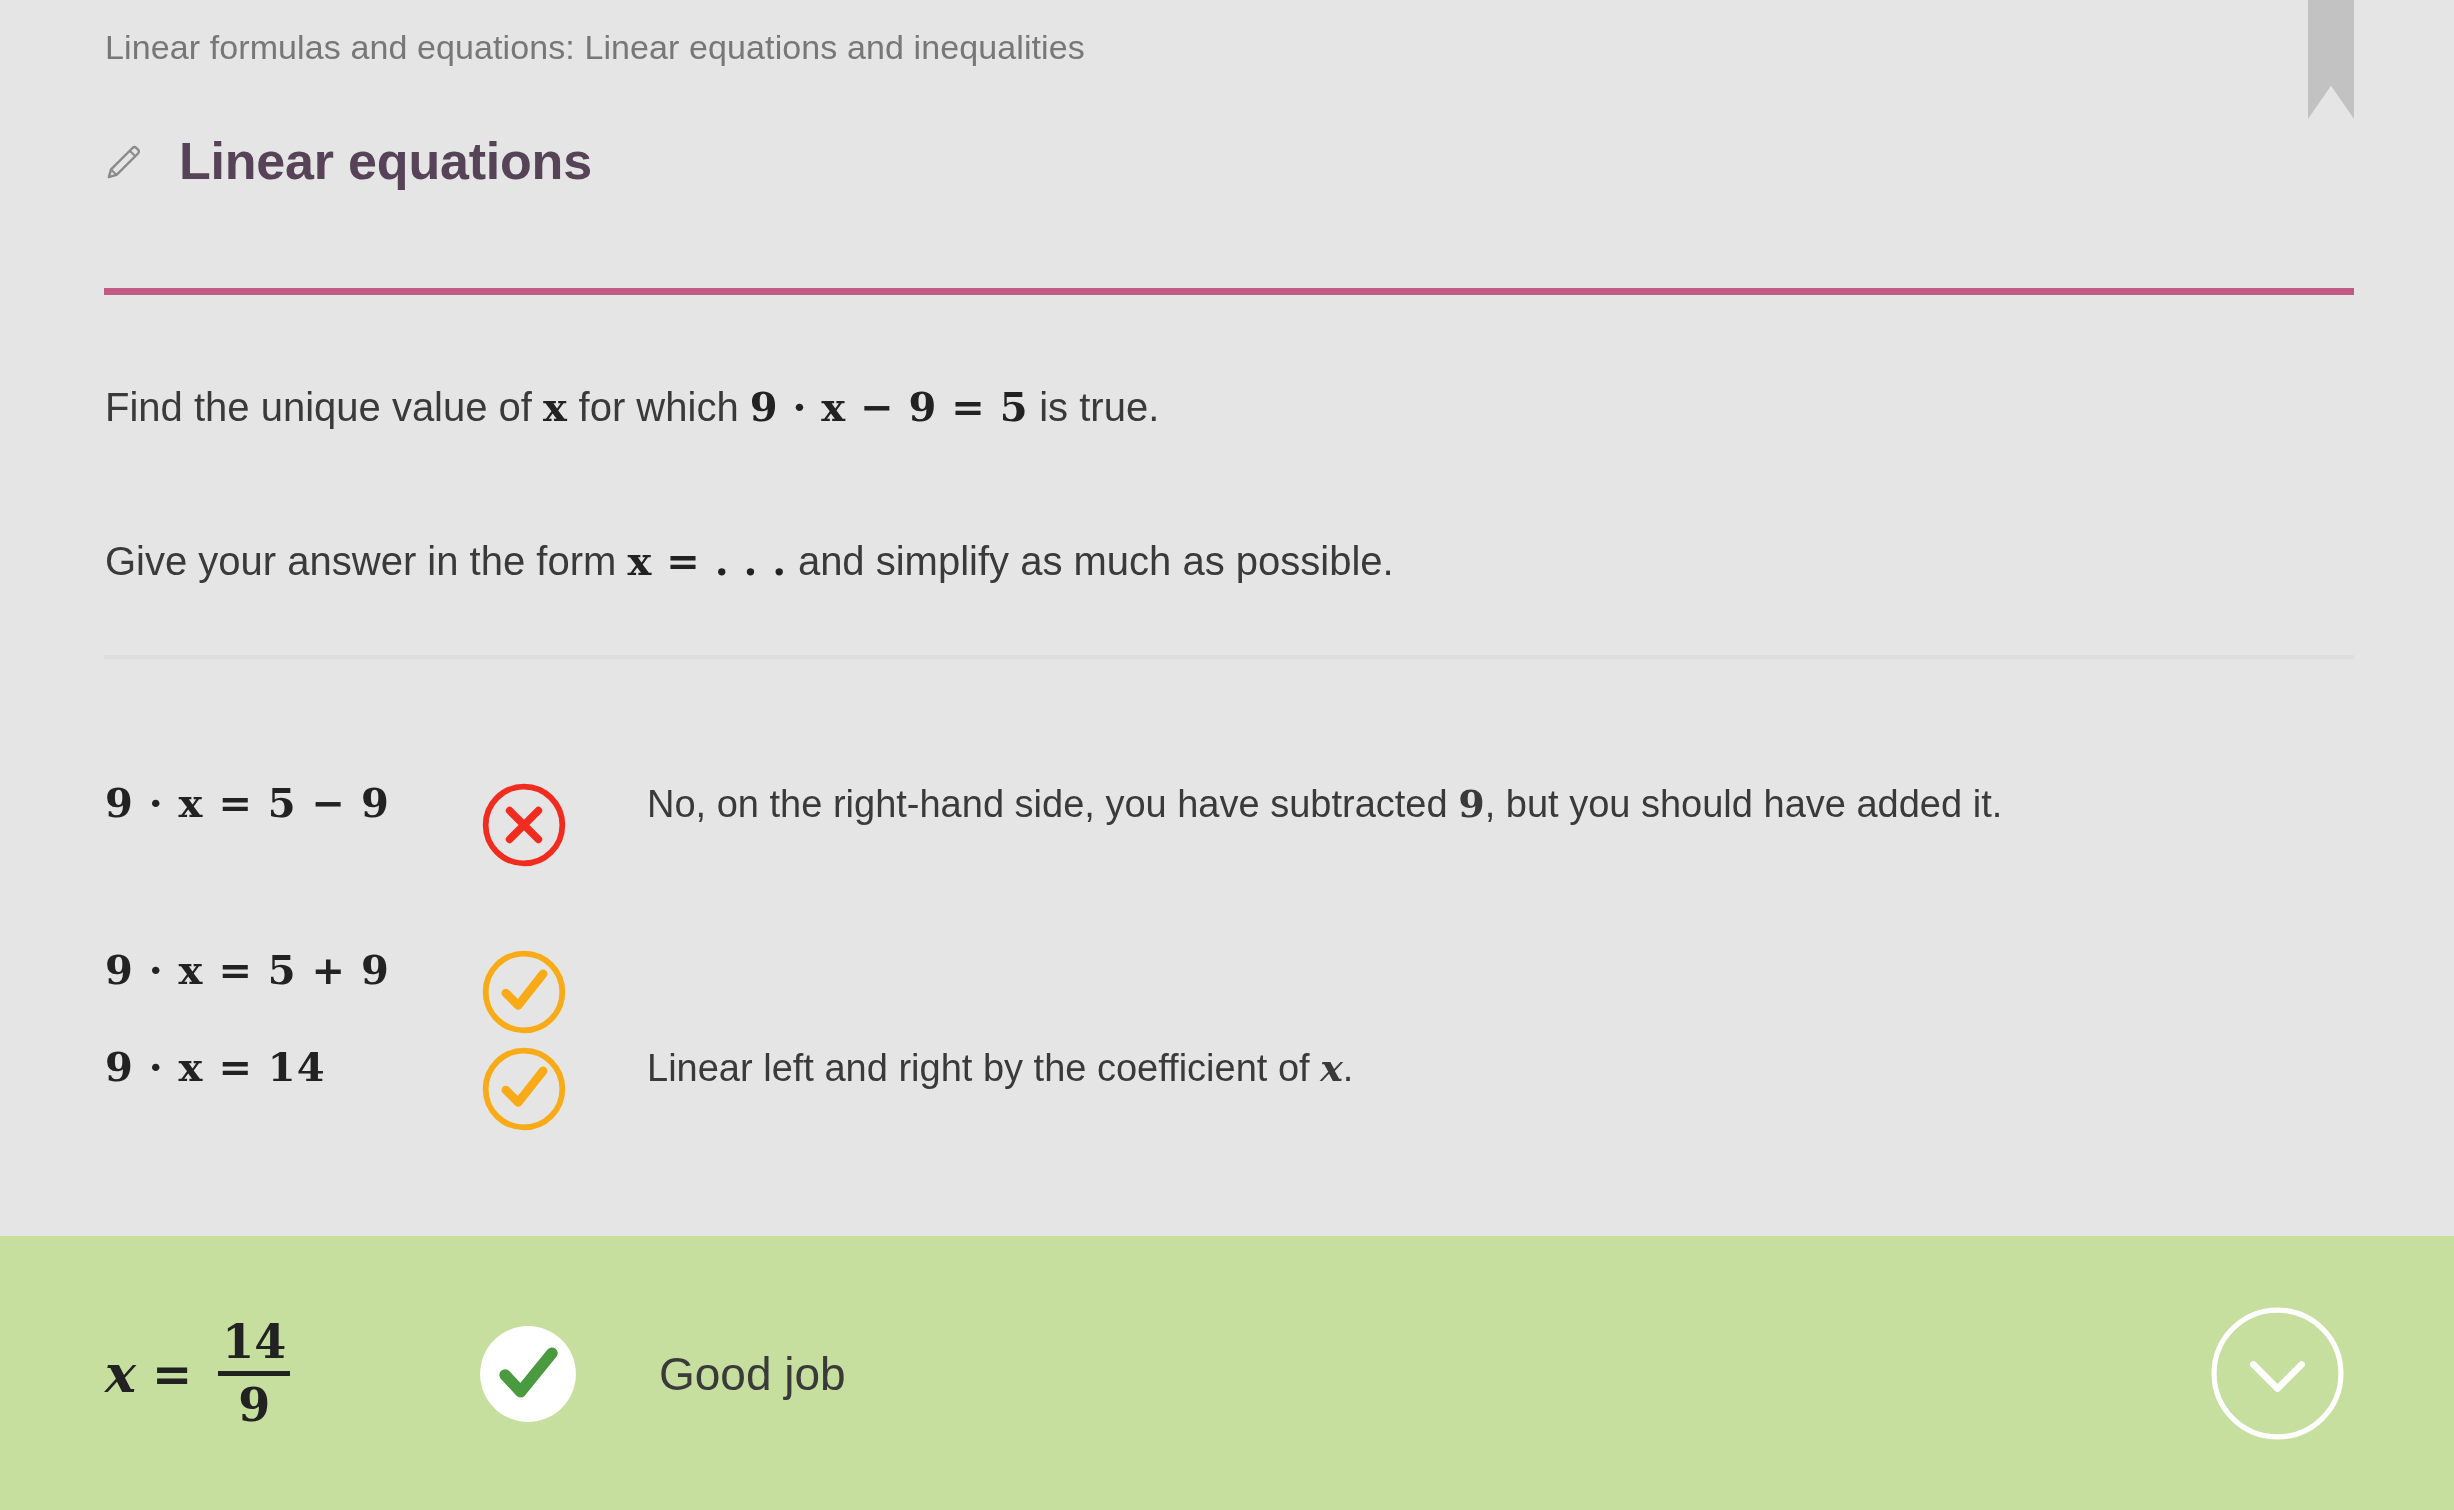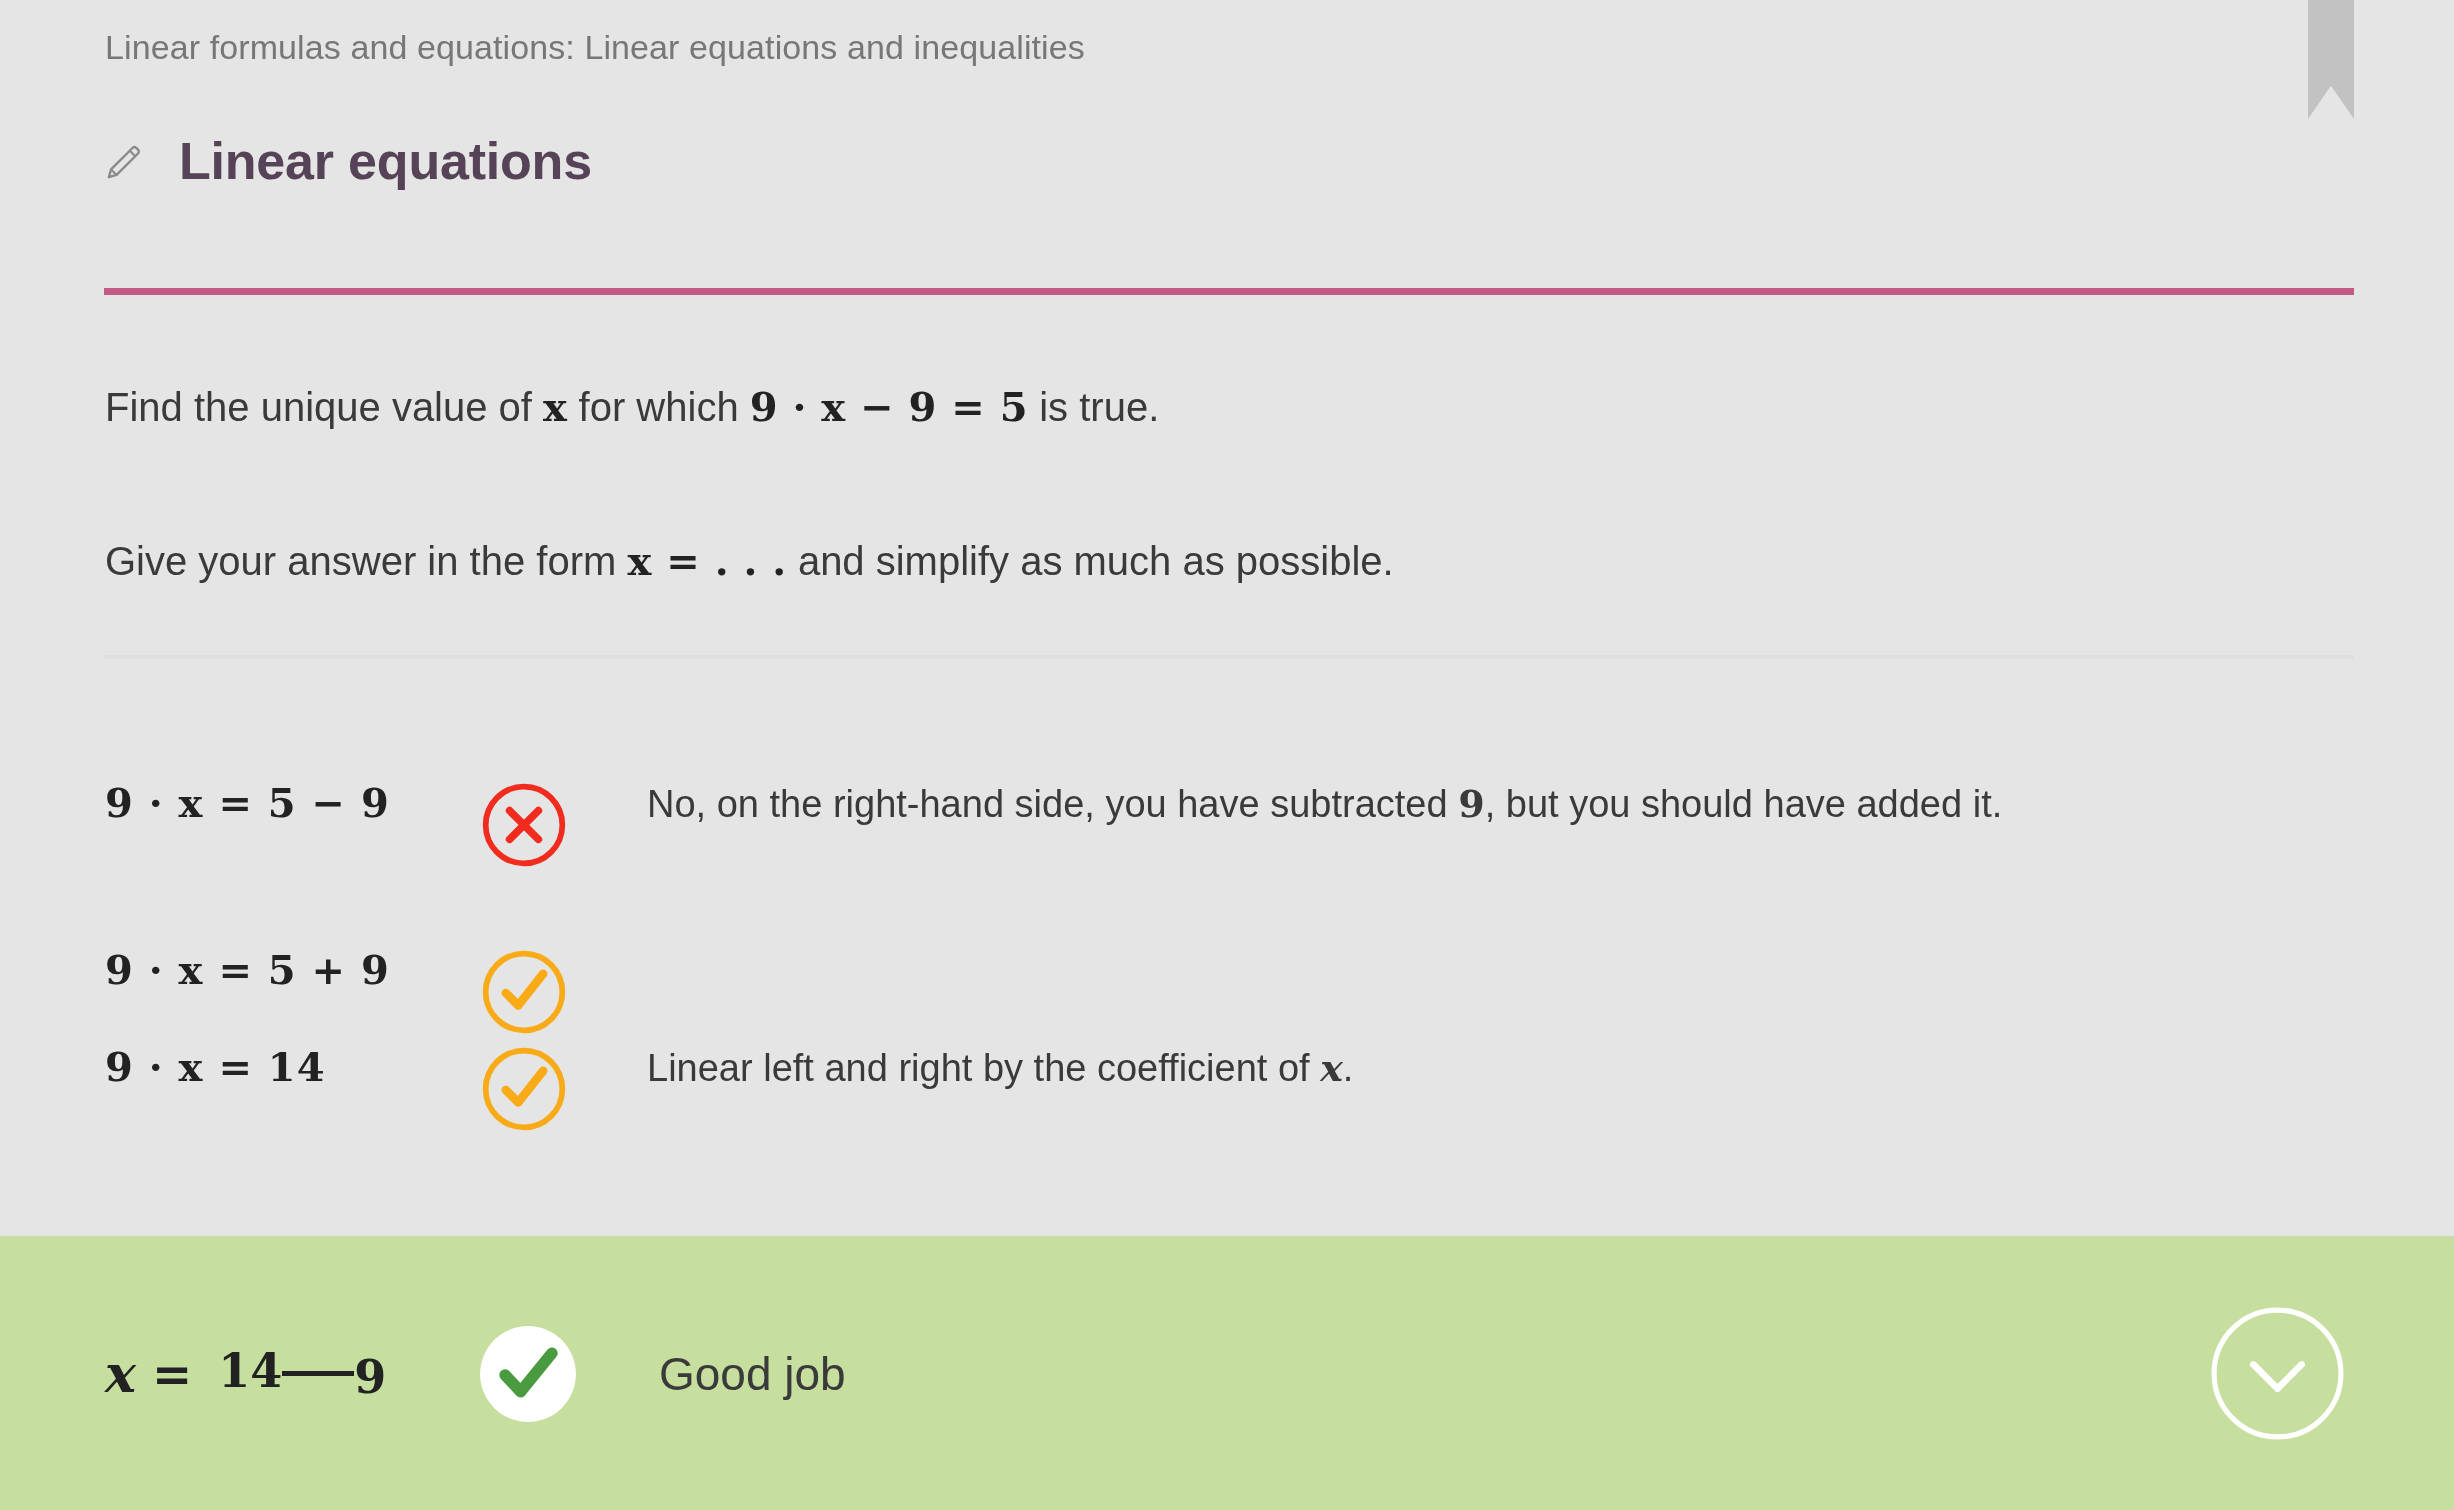--- a/index.html
+++ b/index.html
@@ -182,21 +182,21 @@
     font-size: 48px;
     color: #222222;
     display: flex;
     align-items: center;
     gap: 16px;
   }
   .answer-eq .var { font-style: italic; font-size: 52px; }
   .answer-eq .eqsign { font-size: 48px; }
   .frac {
     display: inline-flex;
-    flex-direction: row;
+    flex-direction: column;
     align-items: center;
     line-height: 1;
     margin-left: 10px;
   }
   .frac .numerator { font-size: 46px; padding-bottom: 6px; }
   .frac .bar {
     width: 72px;
     height: 5px;
     background: #222222;
   }

